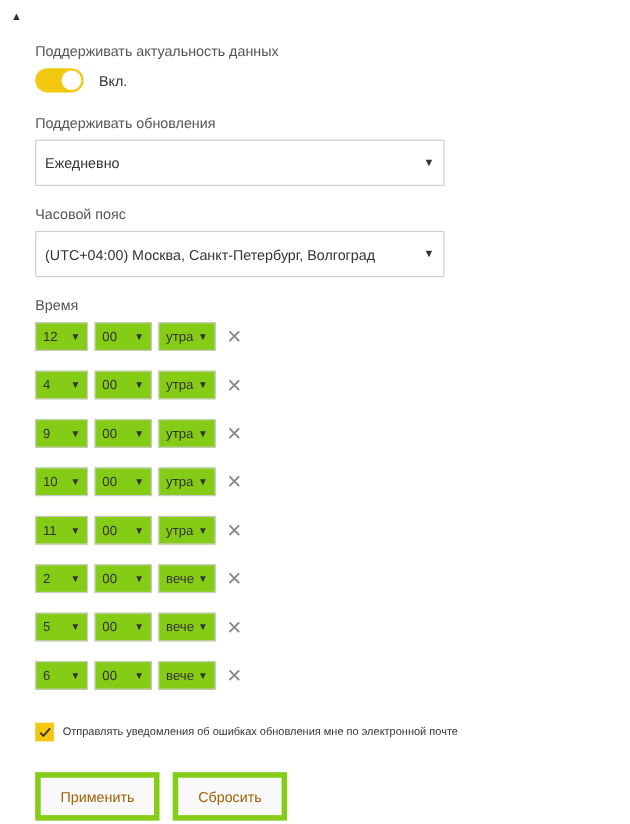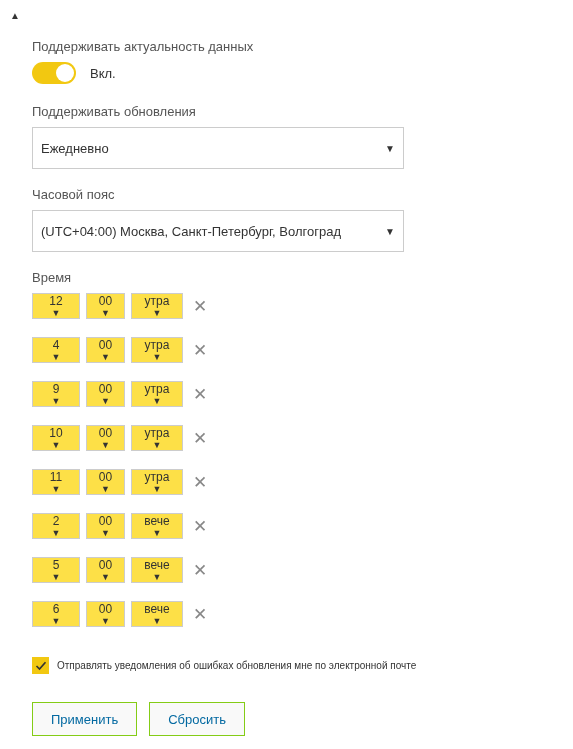--- a/index.html
+++ b/index.html
@@ -78,33 +78,32 @@
   .mb-block { margin-bottom: 18px; }
   .time-list { margin-bottom: 30px; }
   .time-row {
     display: flex;
     align-items: center;
     gap: 6px;
     margin-bottom: 18px;
   }
   .small-select {
     border: 1px solid #ccc;
-    background: #fde047;
+    background: #84cc16;
     height: 26px;
     display: flex;
     align-items: center;
     justify-content: space-between;
     padding: 0 6px;
     cursor: pointer;
     font-size: 12px;
     color: #333;
-    flex-direction: column;
   }
   .w-hour { width: 48px; }
-  .w-min  { width: 39px; }
+  .w-min  { width: 52px; }
   .w-per  { width: 52px; }
   .small-select .caret { font-size: 9px; color:#333; }
   .remove-x {
     font-size: 17px;
     color: #888;
     cursor: pointer;
     margin-left: 4px;
     line-height: 1;
   }
   .check-row {
@@ -122,24 +121,24 @@
     justify-content: center;
     cursor: pointer;
   }
   .checkbox svg { width: 12px; height: 12px; }
   .check-label { font-size: 10px; color: #333; }
   .button-row {
     display: flex;
     gap: 12px;
   }
   .btn {
-    border: 1px solid #84cc16;
+    border: 5px solid #84cc16;
     background: #f9f9f9;
-    color: #0369a1;
-    height: 34px;
+    color: #a16207;
+    height: 44px;
     padding: 0 18px;
     font-size: 13px;
     display: flex;
     align-items: center;
     cursor: default;
   }
 </style>
 </head>
 <body>
 

